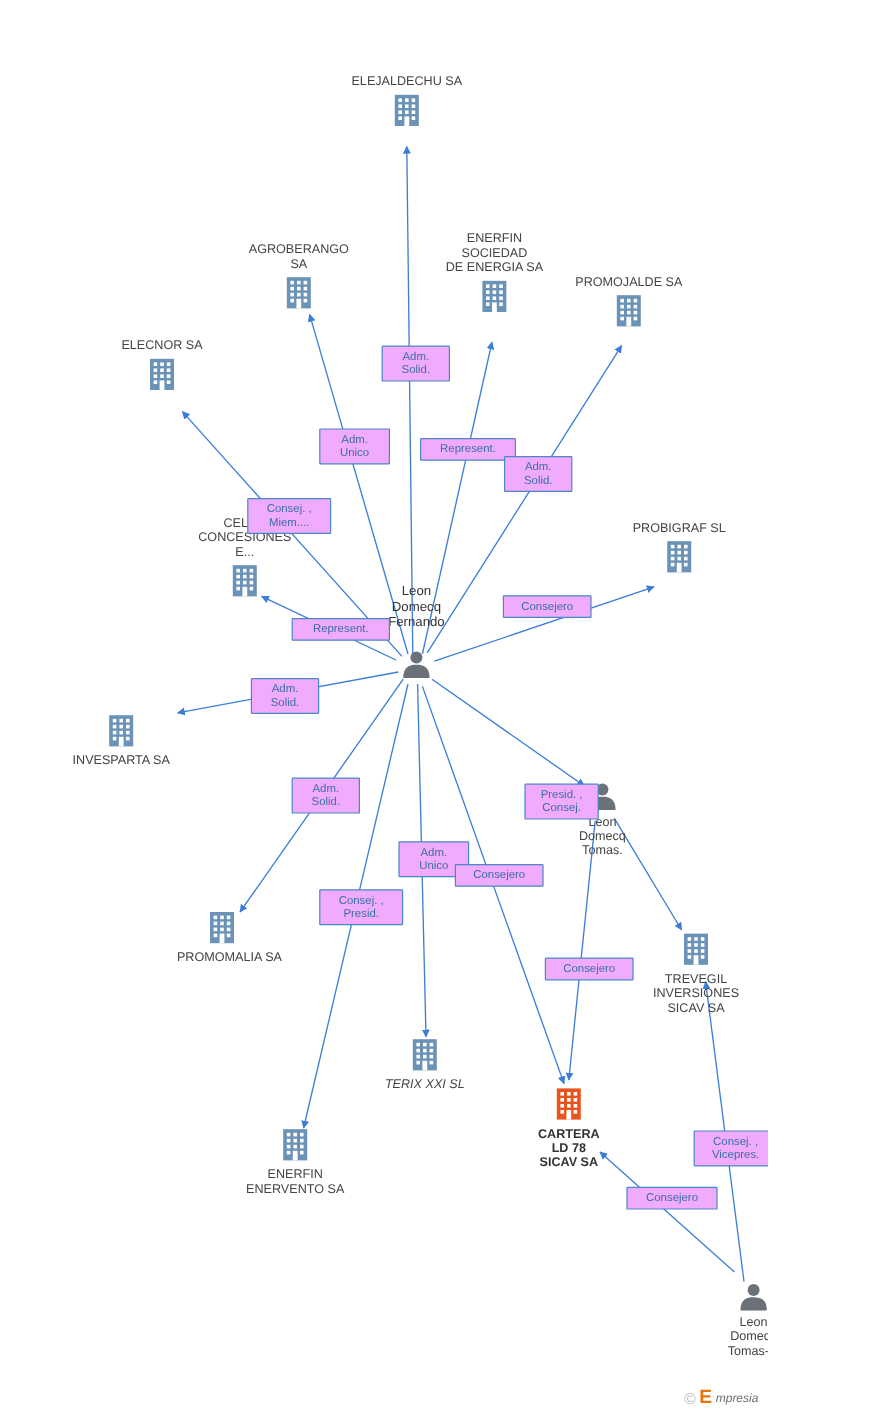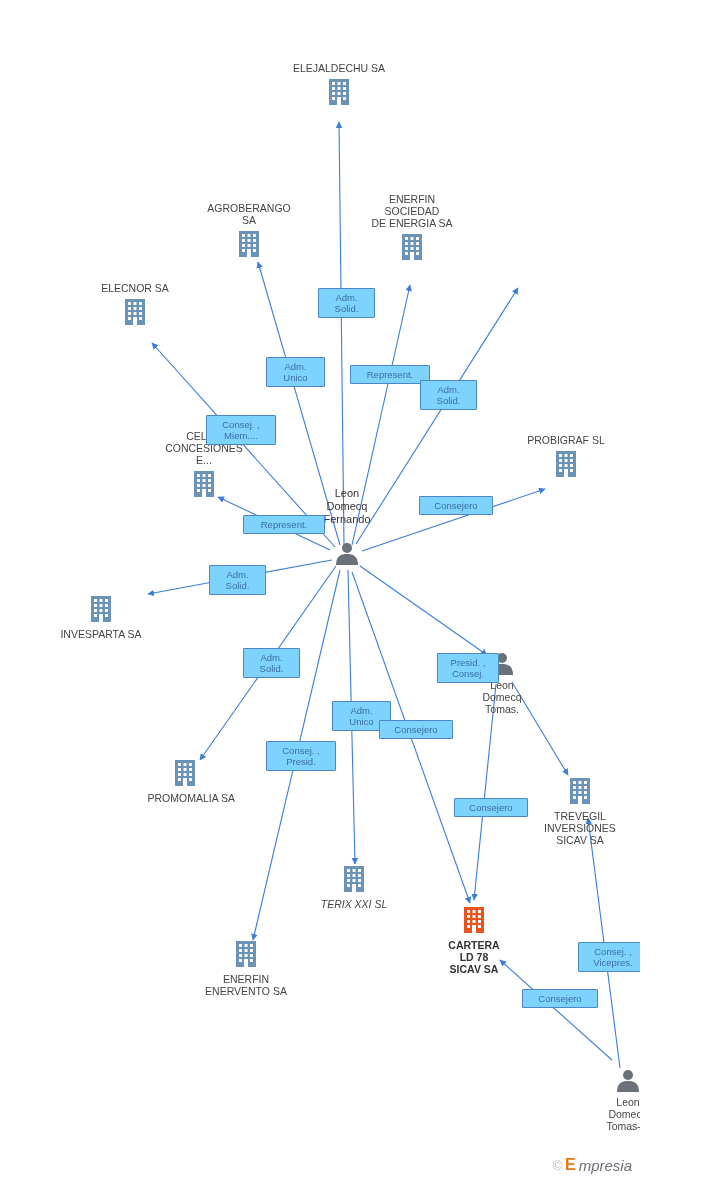--- a/index.html
+++ b/index.html
@@ -38,21 +38,21 @@
     font-size: 10.5px;
     color: #444444;
     line-height: 12px;
     white-space: pre-line;
   }
   .company .glyph svg { display:block; margin: 0 auto; }
   .person .glyph svg { display:block; margin: 0 auto; }
   .label-top .label { margin-bottom: 3px; }
   .edge-label {
     position: absolute;
-    background: #7dd3fc;
+    background: #f0abfc;
     border: 1px solid #4a86c8;
     color: #3b6ea5;
     font-size: 9.5px;
     line-height: 11px;
     padding: 3px 5px;
     text-align: center;
     white-space: pre-line;
     border-radius: 1px;
   }
   .central-label {
@@ -74,21 +74,21 @@
     gap: 3px;
   }
   .watermark .wm-e {
     color: #e8740c;
     font-weight: bold;
     font-size: 16px;
   }
   .watermark .wm-text {
     color: #6b7077;
     font-style: italic;
-    font-size: 15px;
+    font-size: 10px;
   }
   .watermark .wm-c {
     color: #b8bcc2;
     font-size: 13px;
   }
 </style>
 </head>
 <body>
 
 <div id="canvas">
@@ -187,20 +187,42 @@
             <rect x="11.5" y="15" width="3" height="3"></rect>
             <rect x="17" y="15" width="3" height="3"></rect>
             <rect x="6" y="20" width="3" height="3"></rect>
             <rect x="17" y="20" width="3" height="3"></rect>
           </g>
           <rect x="11" y="20" width="4" height="8" fill="#ffffff"></rect>
         </svg>
     </span>
   </div>
 
+  <div class="node company label-top" style="left:474px; top:229px; width:100px;">
+    <span class="label">PROMOJALDE SA</span>
+    <span class="glyph">
+      <svg width="26" height="30" viewBox="0 0 26 30">
+          <rect x="3" y="2" width="20" height="26" fill="#6b93b8"></rect>
+          <g fill="#ffffff">
+            <rect x="6" y="5" width="3" height="3"></rect>
+            <rect x="11.5" y="5" width="3" height="3"></rect>
+            <rect x="17" y="5" width="3" height="3"></rect>
+            <rect x="6" y="10" width="3" height="3"></rect>
+            <rect x="11.5" y="10" width="3" height="3"></rect>
+            <rect x="17" y="10" width="3" height="3"></rect>
+            <rect x="6" y="15" width="3" height="3"></rect>
+            <rect x="11.5" y="15" width="3" height="3"></rect>
+            <rect x="17" y="15" width="3" height="3"></rect>
+            <rect x="6" y="20" width="3" height="3"></rect>
+            <rect x="17" y="20" width="3" height="3"></rect>
+          </g>
+          <rect x="11" y="20" width="4" height="8" fill="#ffffff"></rect>
+        </svg>
+    </span>
+  </div>
 
   <div class="node company label-top" style="left:85px; top:282px; width:100px;">
     <span class="label">ELECNOR SA</span>
     <span class="glyph">
       <svg width="26" height="30" viewBox="0 0 26 30">
           <rect x="3" y="2" width="20" height="26" fill="#6b93b8"></rect>
           <g fill="#ffffff">
             <rect x="6" y="5" width="3" height="3"></rect>
             <rect x="11.5" y="5" width="3" height="3"></rect>
             <rect x="17" y="5" width="3" height="3"></rect>

